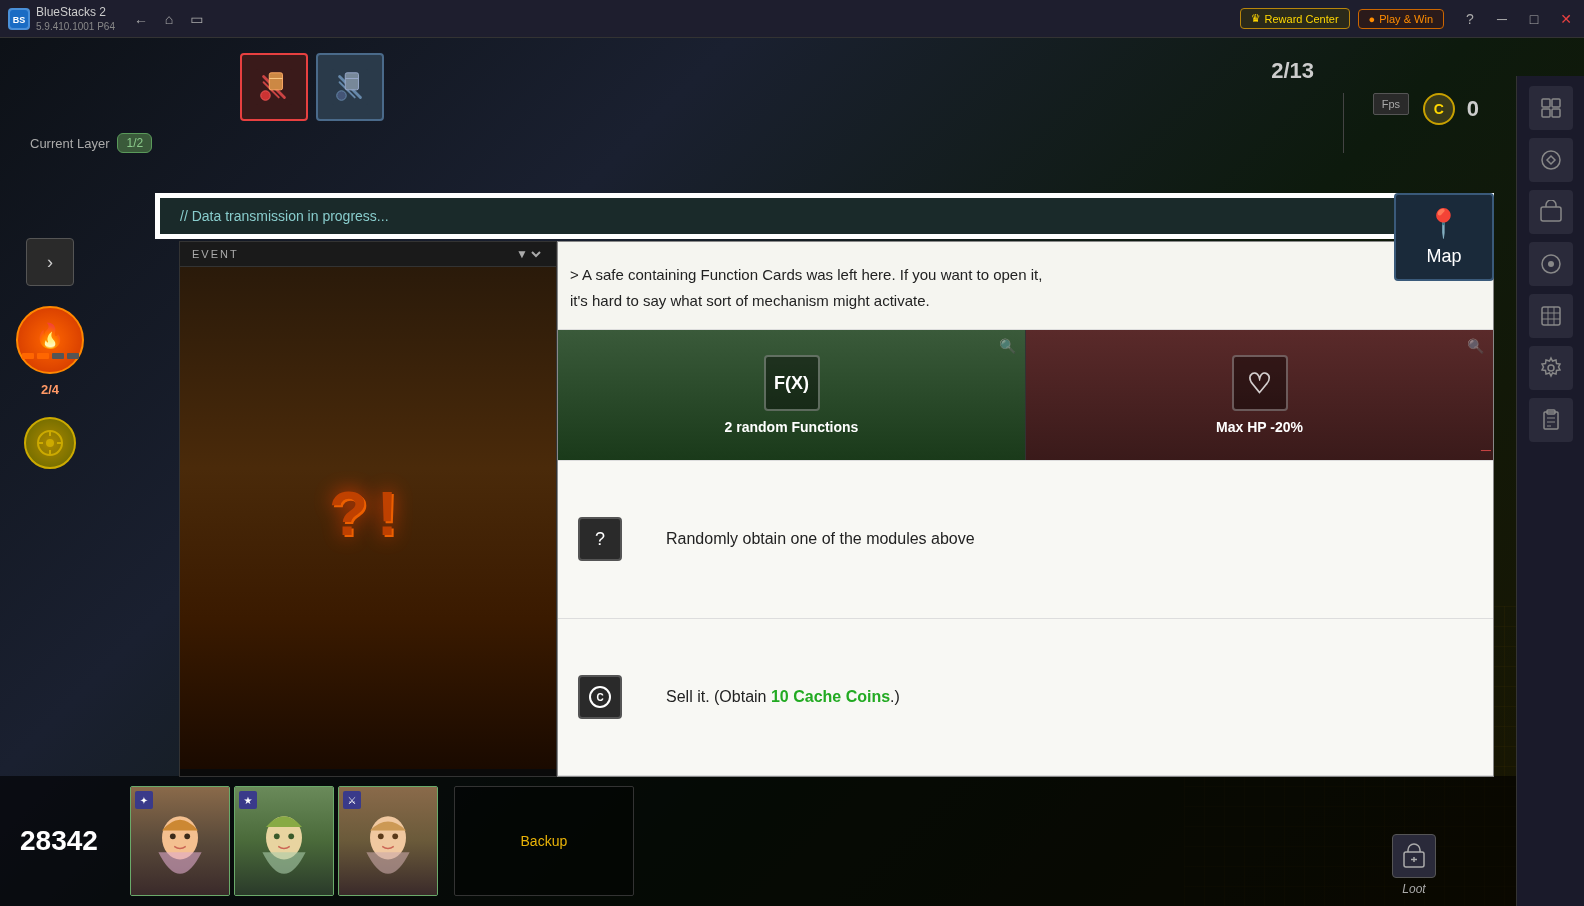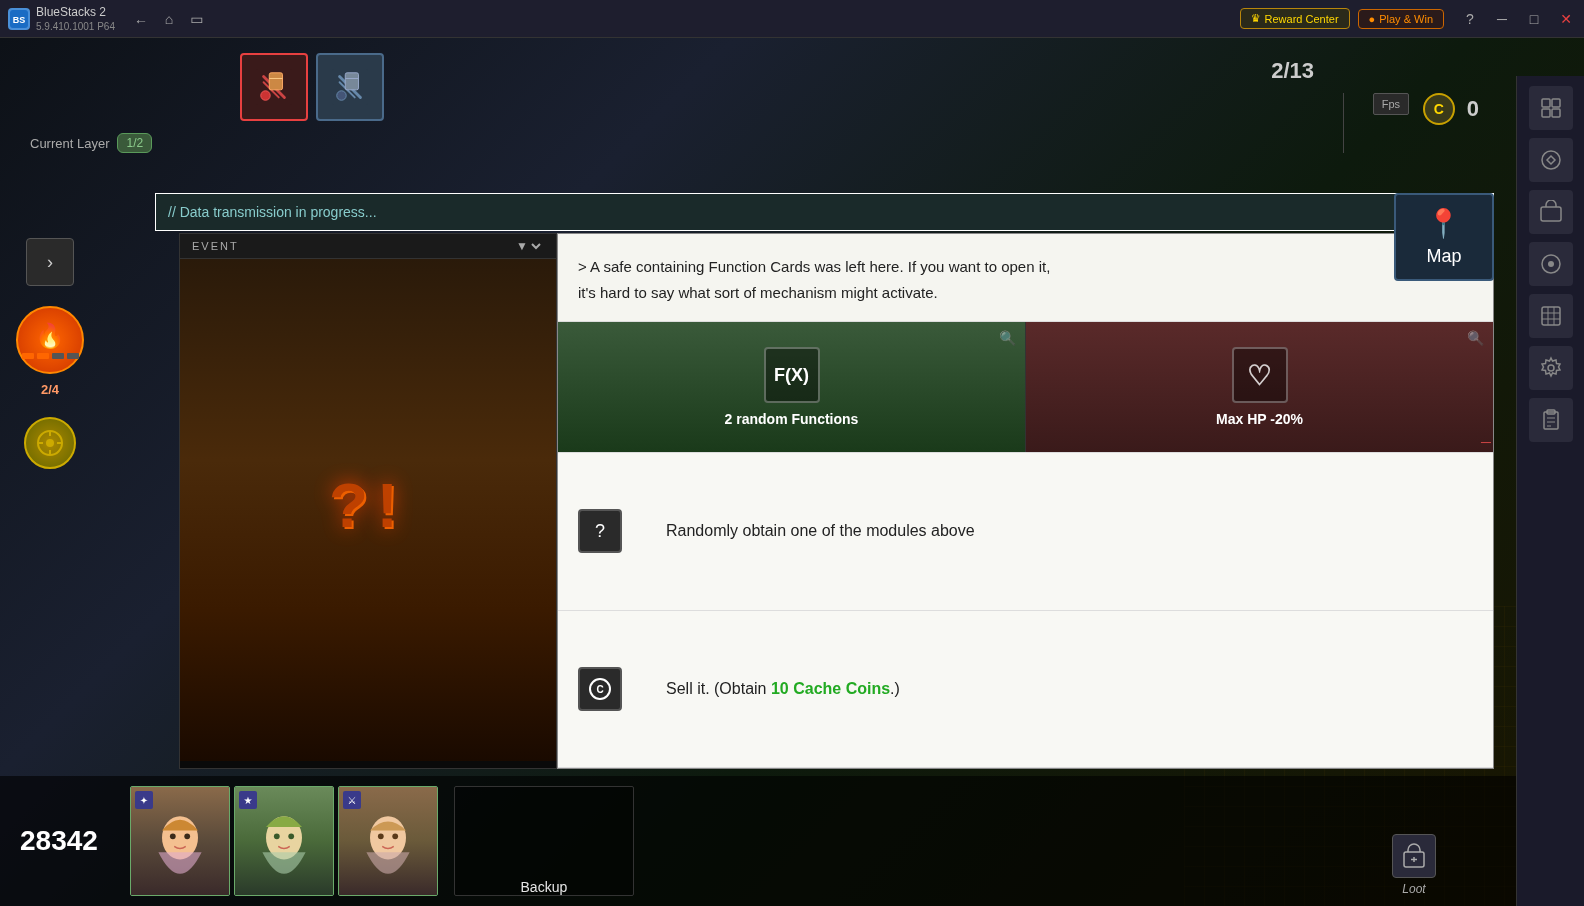--- a/index.html
+++ b/index.html
@@ -308,22 +308,22 @@
       background: #3a3a8a;
       border-radius: 2px;
       display: flex; align-items: center; justify-content: center;
       font-size: 10px; color: white;
     }
     .backup-area {
       width: 180px; height: 110px;
       background: rgba(0,0,0,0.4);
       border: 1px solid #333;
       border-radius: 2px;
-      display: flex; align-items: flex-end; justify-content: center;
-      color: #e5e5e5;
+      display: flex; align-items: center; justify-content: center;
+      color: #eab308;
       font-size: 14px;
     }
 
     .loot-btn {
       position: absolute;
       bottom: 10px;
       right: 80px;
       display: flex;
       flex-direction: column;
       align-items: center;
@@ -347,22 +347,22 @@
       top: 155px;
       left: 155px;
       right: 90px;
       bottom: 135px;
       z-index: 20;
     }
 
     
     .data-bar {
       background: #1a2a2a;
-      border: 1px solid #ffffff;
-      padding: 10px 12px;
+      border: 5px solid #ffffff;
+      padding: 10px 20px;
       color: #88cccc;
       font-size: 14px;
       margin-bottom: 2px;
     }
 
     
     .main-panel {
       display: flex;
       height: calc(100% - 42px);
     }
@@ -418,21 +418,21 @@
     
     .dialog-panel {
       flex: 1;
       background: #f5f5f0;
       border: 1px solid #888;
       display: flex;
       flex-direction: column;
     }
 
     .dialog-text {
-      padding: 20px 20px 16px;
+      padding: 20px 12px 16px;
       color: #222;
       font-size: 15px;
       line-height: 1.7;
       border-bottom: 1px solid #ddd;
       flex-shrink: 0;
     }
 
     
     .function-cards {
       display: flex;

